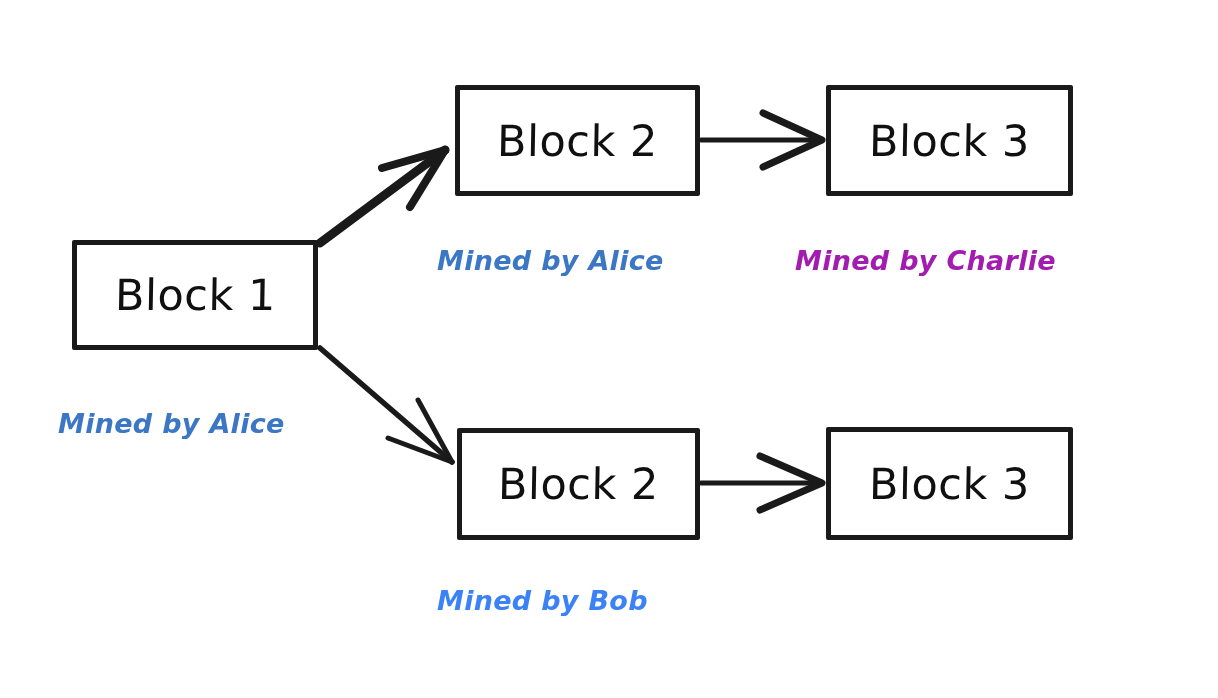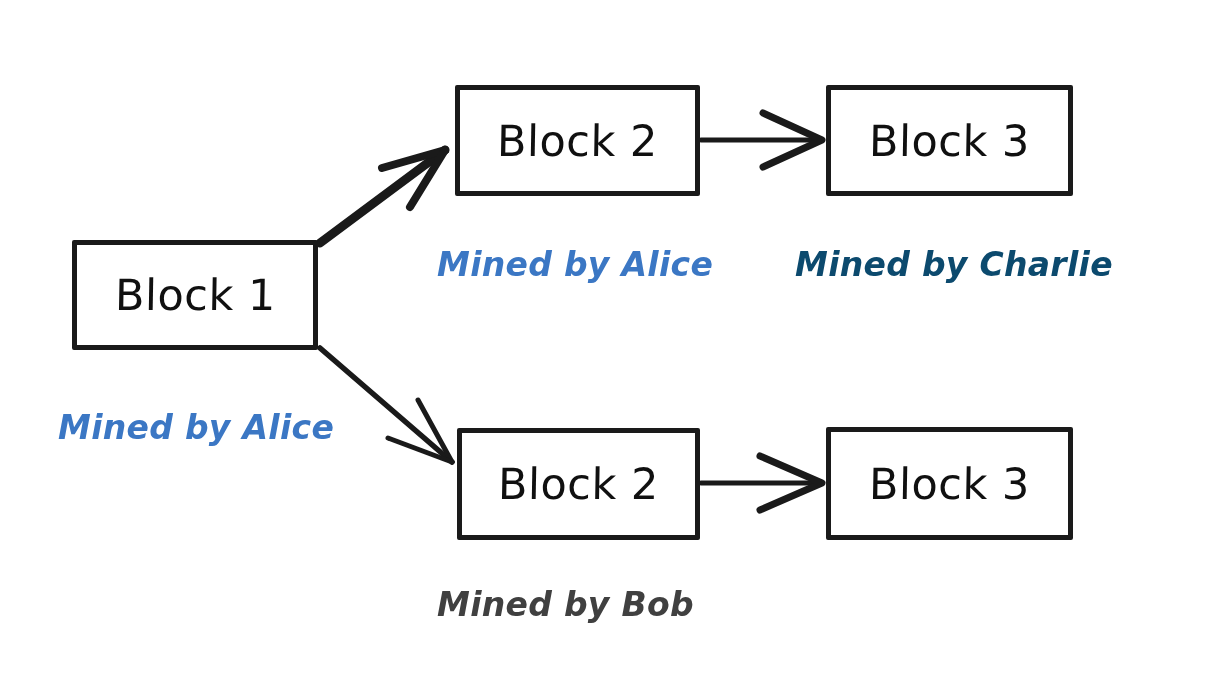--- a/index.html
+++ b/index.html
@@ -42,21 +42,21 @@
     font-size: 43px;
     font-weight: 400;
     color: #101010;
     letter-spacing: 0.5px;
     white-space: nowrap;
     transform: skewX(-1deg);
   }
   .miner {
     position: absolute;
     font-family: "DejaVu Sans", sans-serif;
-    font-size: 33px;
+    font-size: 27px;
     font-weight: 600;
     font-style: italic;
     white-space: nowrap;
     letter-spacing: 0.3px;
     z-index: 2;
     text-align: right;
   }
 </style>
 </head>
 <body>
@@ -105,18 +105,18 @@
   </div>
 
   <div class="block" style="left:826px; top:427px; width:247px; height:113px;">
     <span class="block-label">Block 3</span>
   </div>
 
   <div class="miner" style="left: 58px; top: 408px; color: rgb(59, 119, 196);">Mined by Alice</div>
 
   <div class="miner" style="left: 437px; top: 245px; color: rgb(59, 119, 196);">Mined by Alice</div>
 
-  <div class="miner" style="left: 795px; top: 245px; color: #0c4a6e;">Mined by Charlie</div>
+  <div class="miner" style="left: 795px; top: 245px; color: #a21caf;">Mined by Charlie</div>
 
-  <div class="miner" style="left: 437px; top: 585px; color: #404040;">Mined by Bob</div>
+  <div class="miner" style="left: 437px; top: 585px; color: #3b82f6;">Mined by Bob</div>
 
 
 </div>
 
 </body></html>

